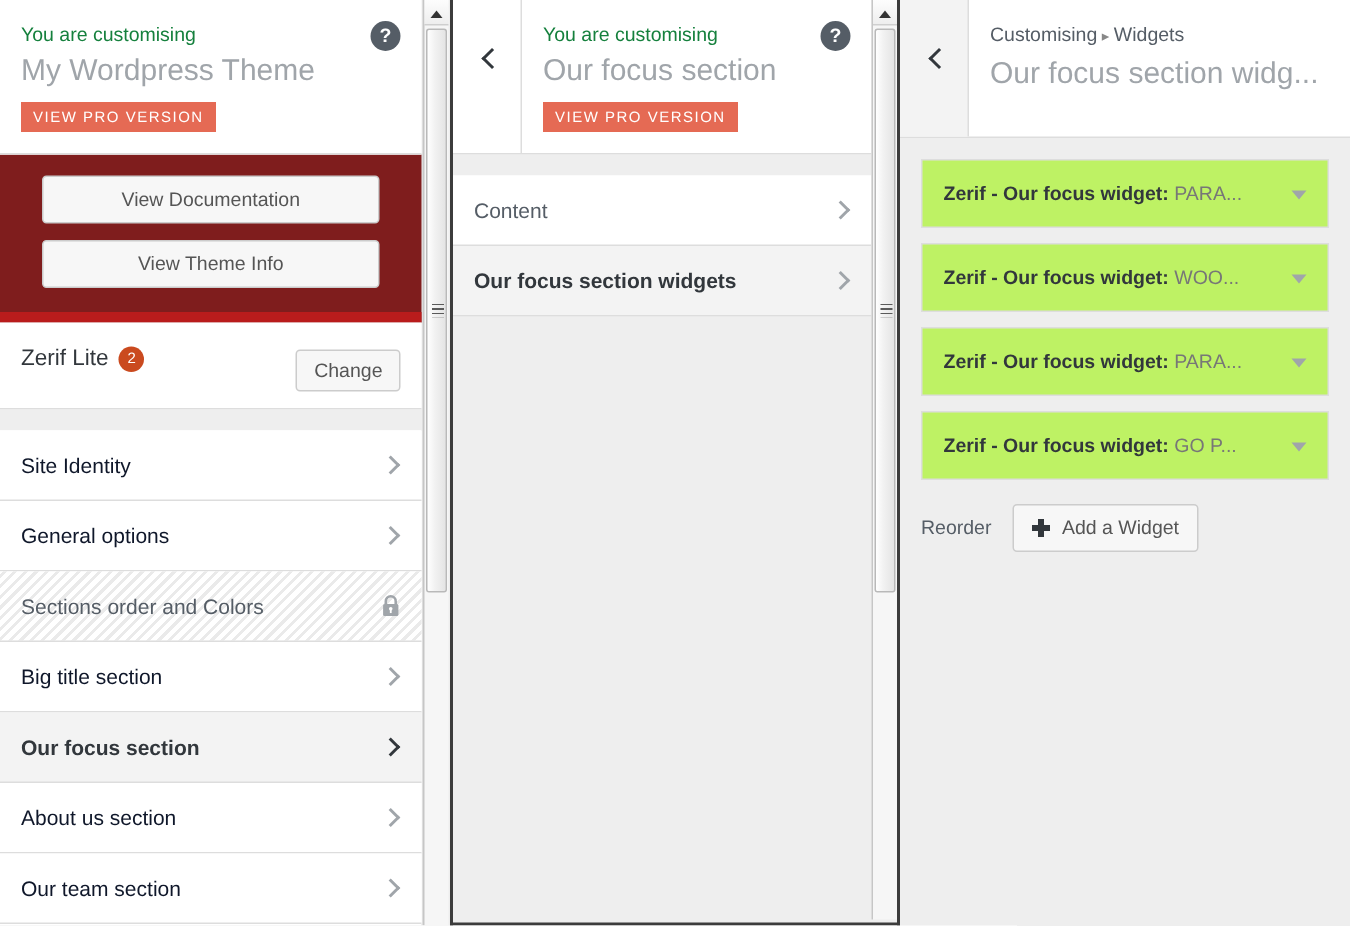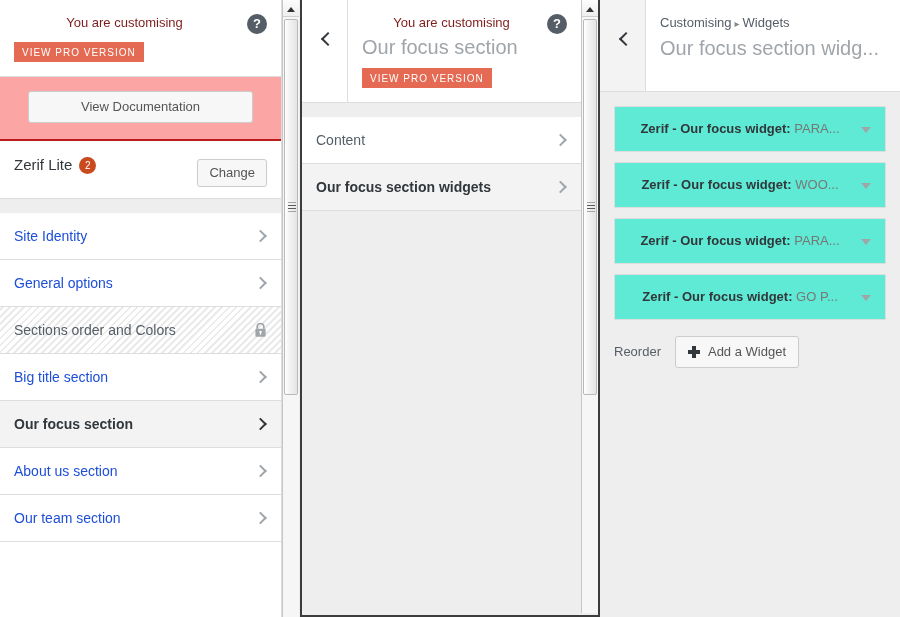--- a/index.html
+++ b/index.html
@@ -41,24 +41,23 @@
   }
 
   .cust-header {
     position: relative;
     background: #ffffff;
     border-bottom: 1px solid #dddddd;
     padding: 14px 46px 14px 14px;
   }
   .cust-sub {
     font-size: 13px;
-    color: #7f1d1d;
+    color: #15803d;
     line-height: 17px;
     margin-bottom: 3px;
-    text-align: center;
   }
   .cust-title {
     font-size: 20px;
     font-weight: 400;
     color: #a0a5aa;
     line-height: 26px;
     white-space: nowrap;
     overflow: hidden;
     text-overflow: ellipsis;
   }
@@ -82,23 +81,23 @@
     color: #ffffff;
     font-size: 10px;
     letter-spacing: 1px;
     padding: 5px 8px 4px 8px;
     line-height: 11px;
     cursor: pointer;
   }
 
   
   .info-block {
-    background: #fca5a5;
+    background: #7f1d1d;
     padding: 14px 28px 16px 28px;
-    border-bottom: 2px solid #b91c1c;
+    border-bottom: 7px solid #b91c1c;
   }
   .wp-button {
     display: block;
     width: 100%;
     text-align: center;
     background: #f7f7f7;
     border: 1px solid #cccccc;
     border-radius: 3px;
     color: #555555;
     font-size: 13px;
@@ -157,21 +156,21 @@
   .list-gap { height: 14px; background: #eeeeee; }
 
   
   .sec-list { background: #ffffff; }
   .sec-row {
     position: relative;
     background: #ffffff;
     border-bottom: 1px solid #dddddd;
     padding: 14px 40px 14px 14px;
     font-size: 14px;
-    color: #1d4ed8;
+    color: #0f172a;
     line-height: 18px;
     cursor: pointer;
   }
   .sec-row.is-active {
     background: #f3f3f3;
     color: #32373c;
     font-weight: 600;
   }
   .sec-row.is-locked {
     background-color: #fbfbfb;
@@ -320,32 +319,31 @@
   #panel-widgets {
     left: 600px;
     width: 300px;
     background: #eeeeee;
   }
   .widget-area {
     padding: 14px 14px 0 14px;
   }
   .widget-item {
     position: relative;
-    background: #5eead4;
+    background: #bef264;
     border: 1px solid #dddddd;
     padding: 13px 34px 13px 14px;
     margin-bottom: 10px;
     font-size: 13px;
     line-height: 18px;
     color: #32373c;
     font-weight: 600;
     cursor: pointer;
     white-space: nowrap;
     overflow: hidden;
-    text-align: center;
   }
   .widget-item .wname { color: #32373c; font-weight: 600; }
   .widget-item .wtitle { color: #777777; font-weight: 400; }
   .caret-down {
     position: absolute;
     right: 14px; top: 50%;
     margin-top: -2px;
     width: 0; height: 0;
     border-left: 5px solid transparent;
     border-right: 5px solid transparent;
@@ -405,26 +403,28 @@
 </head>
 <body>
 
 <div class="screen">
 
   <div class="panel" id="panel-root">
     <div class="p1-frame">
 
       <div class="cust-header">
         <div class="cust-sub">You are customising</div>
+        <div class="cust-title">My Wordpress Theme</div>
         <div class="help-icon">?</div>
         <span class="pro-badge">VIEW PRO VERSION</span>
       </div>
 
       <div class="info-block">
         <button class="wp-button">View Documentation</button>
+        <button class="wp-button">View Theme Info</button>
       </div>
 
       <div class="theme-block">
         <div class="theme-name">
           <span>Zerif Lite</span>
           <span class="count-badge">2</span>
         </div>
         <button class="change-btn">Change</button>
       </div>
 

